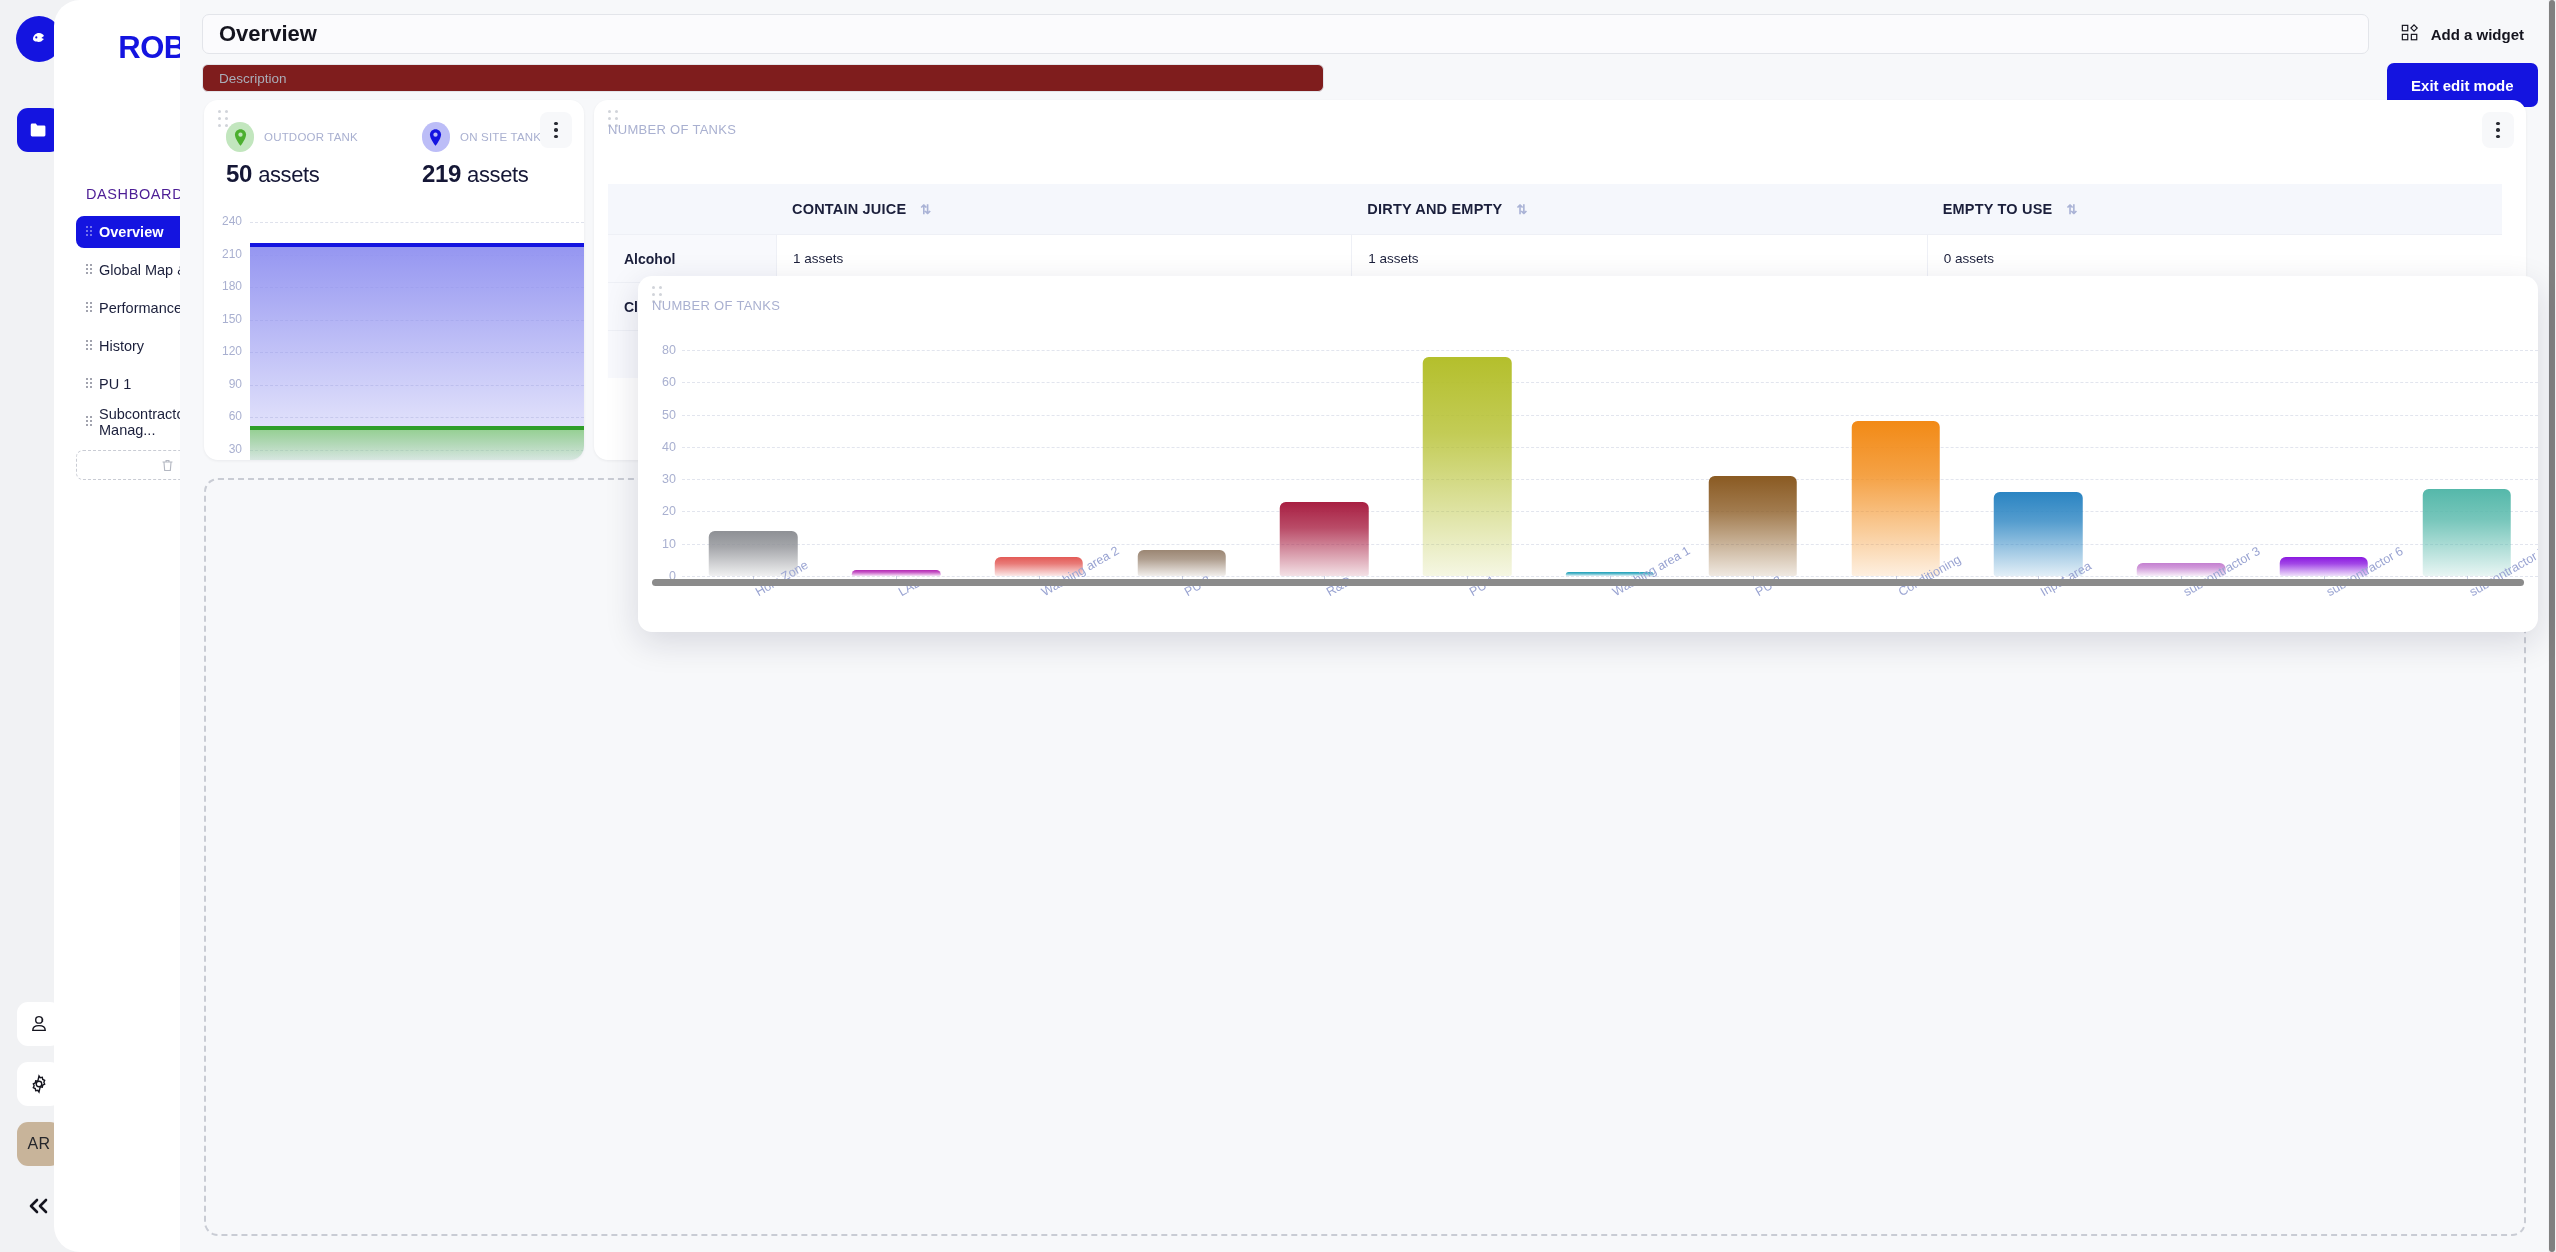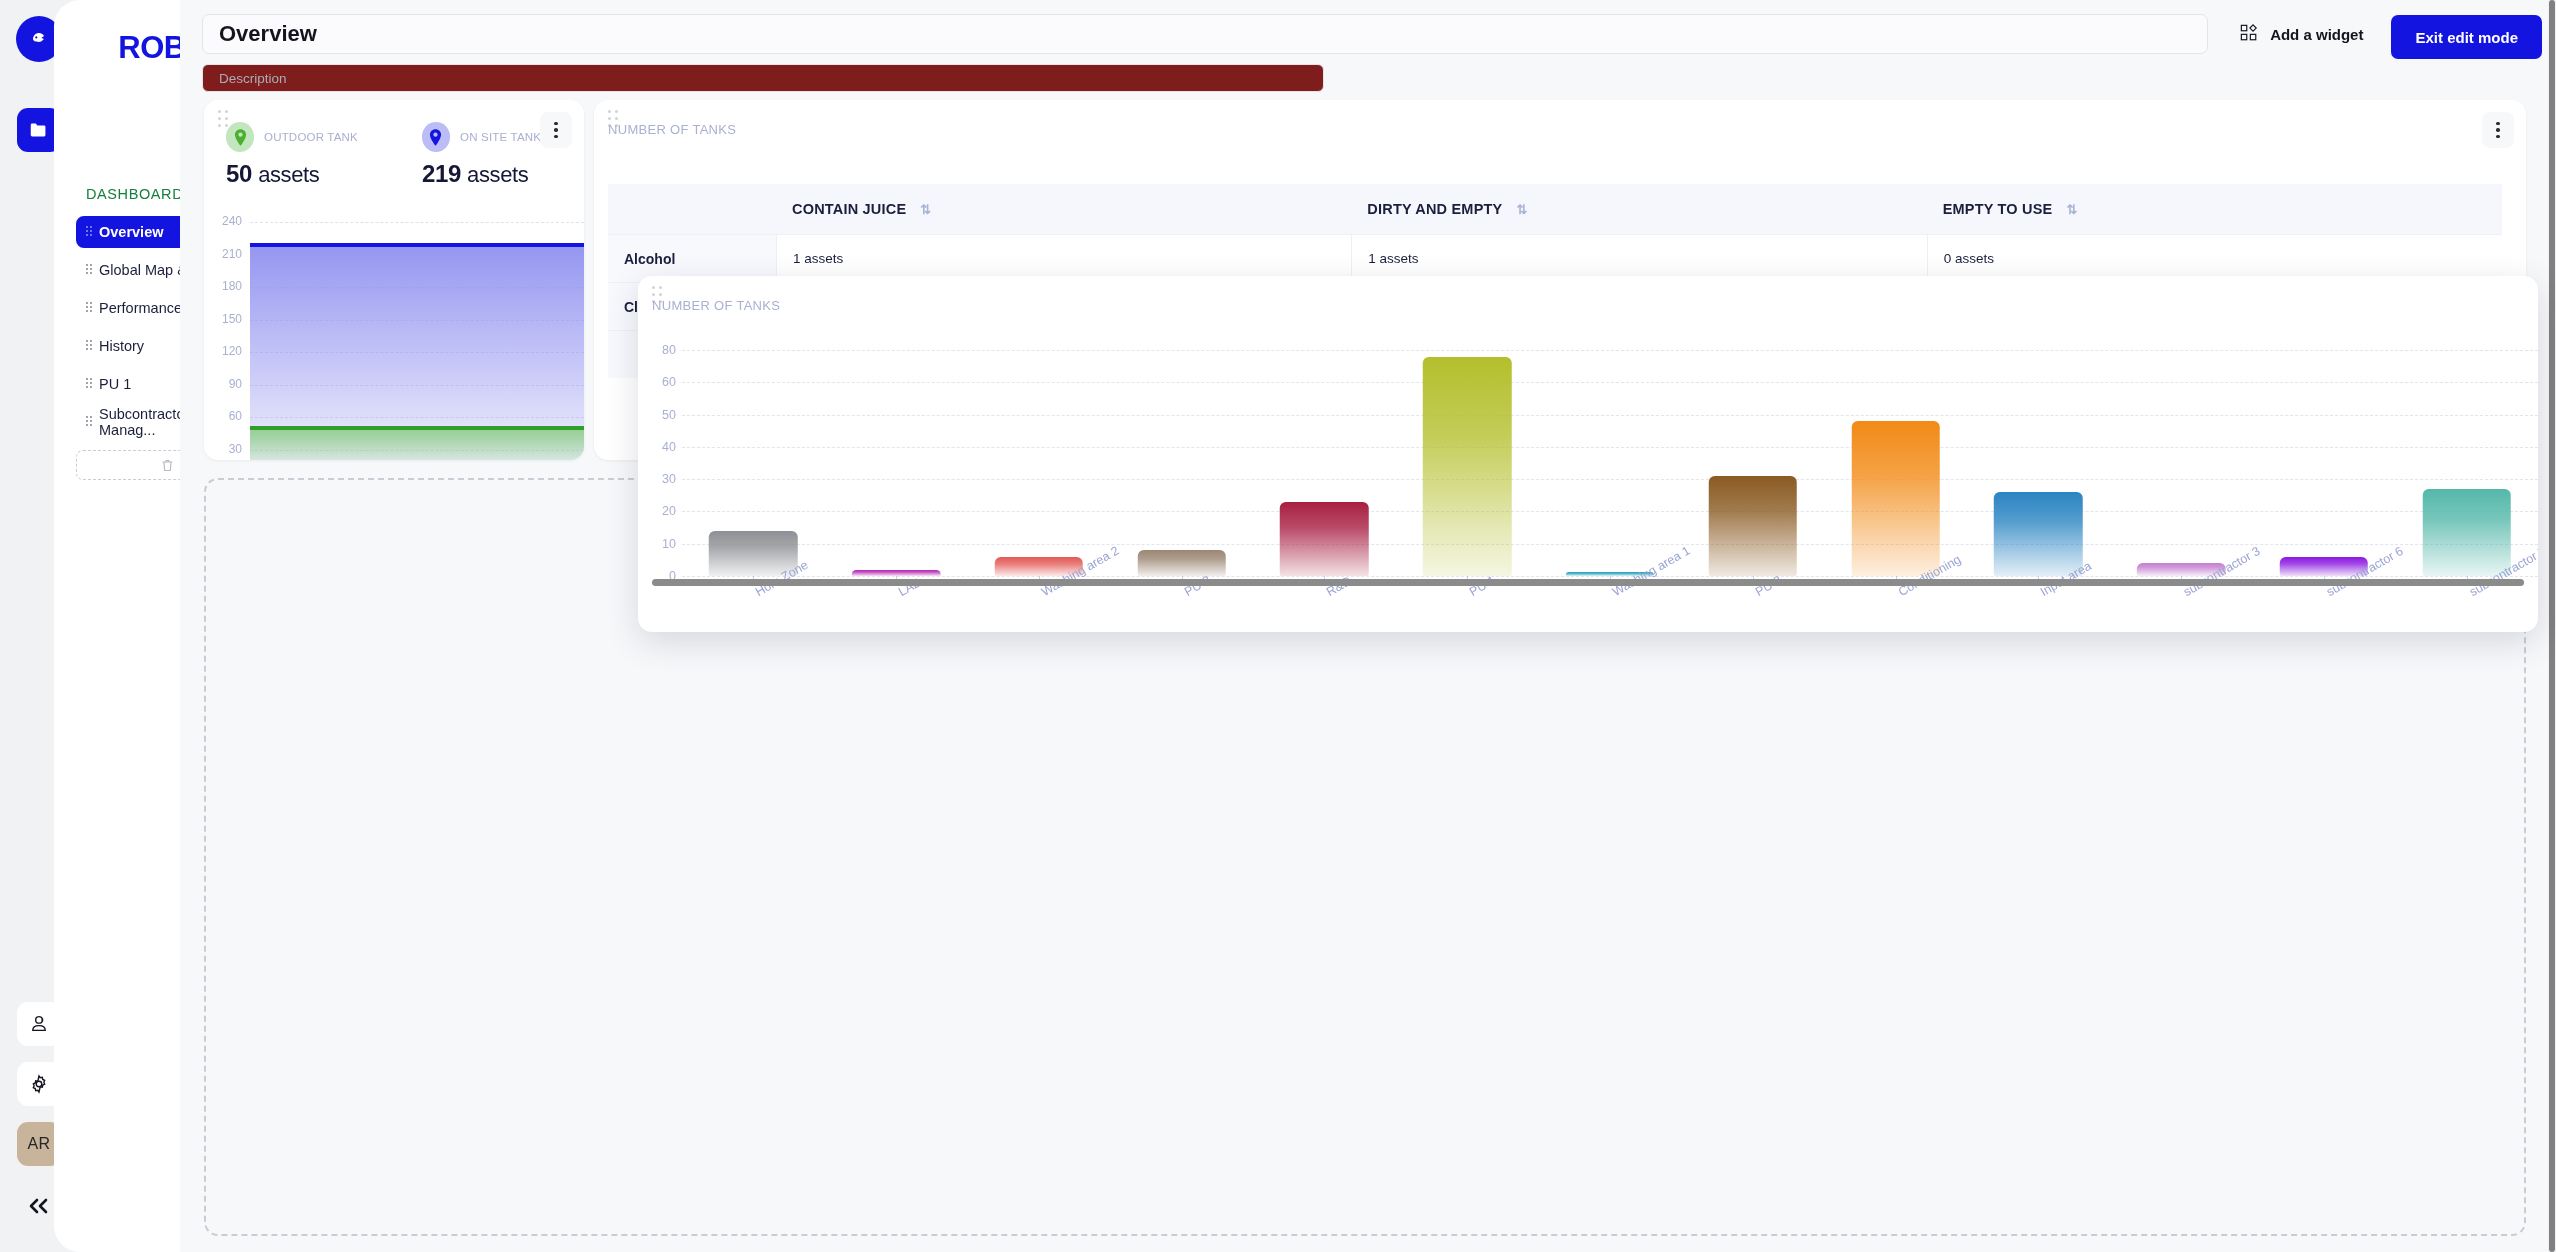--- a/index.html
+++ b/index.html
@@ -43,21 +43,21 @@
     position:absolute; left:54px; top:0; width:226px; height:1252px;
     background:#ffffff; border-radius:26px 0 0 26px;
     padding:0 22px; box-shadow:0 0 0 0 transparent;
   }
   .brand {
     margin-top:24px; height:48px;
     display:flex; align-items:center; justify-content:center;
     font-size:31px; font-weight:800; color:#1414e0; letter-spacing:-0.5px;
   }
   .sb-section {
-    margin-top:114px; font-size:14.5px; color:#15803d; letter-spacing:.6px;
+    margin-top:114px; font-size:14.5px; color:#4c1d95; letter-spacing:.6px;
     padding-left:10px;
   }
   .sb-list { margin-top:14px; }
   .sb-item {
     height:32px; display:flex; align-items:center; gap:7px;
     padding:0 10px; border-radius:8px; font-size:14.5px; color:#1b1f3b;
     margin-bottom:6px; position:relative;
   }
   .sb-item + .sb-item { margin-top:6px; }
   .sb-item.active { background:#1414e0; color:#ffffff; font-weight:700; }
@@ -89,21 +89,21 @@
     border:1px solid #e3e5ea; border-radius:7px;
     display:flex; align-items:center; padding:0 16px;
     font-size:22px; font-weight:700; color:#14141e;
   }
   .desc-box {
     position:absolute; left:22px; top:64px; width:1122px; height:28px;
     background:#7f1d1d; border:1px solid #e3e5ea; border-radius:6px;
     display:flex; align-items:center; padding:0 16px;
     font-size:13.5px; color:#a9adb8;
   }
-  .topbar-actions { display:flex; align-items:flex-start; gap:10px; padding-top:1px; }
+  .topbar-actions { display:flex; align-items:center; gap:10px; padding-top:1px;flex-direction:column; }
   .btn-ghost {
     height:38px; padding:0 18px; display:flex; align-items:center; gap:12px;
     background:transparent; border:none; border-radius:7px;
     font-size:15px; font-weight:700; color:#14141e; font-family:inherit;
   }
   .btn-primary {
     height:44px; padding:0 24px; display:flex; align-items:center;
     background:#1414e0; color:#fff; border:none; border-radius:7px;
     font-size:15px; font-weight:700; font-family:inherit;
   }

